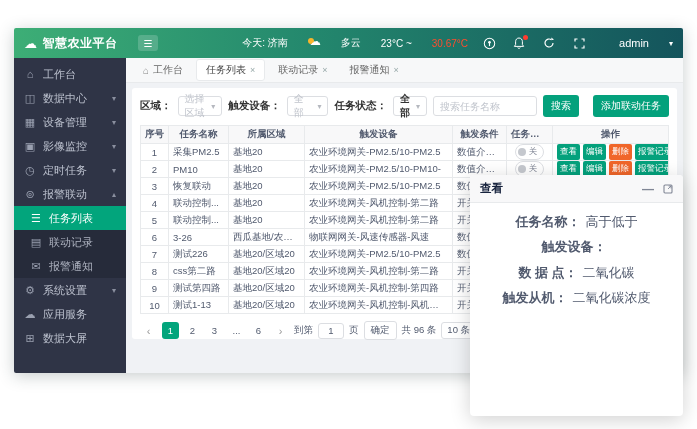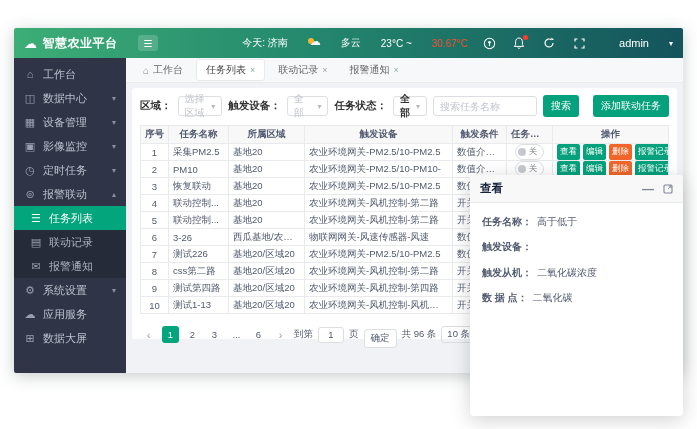--- a/index.html
+++ b/index.html
@@ -84,33 +84,33 @@
             font-family:"Liberation Sans","DejaVu Sans",sans-serif; white-space:nowrap; }
   .op-btn.danger { background:#f0662a; }
 
   
   .pagebar { display:flex; align-items:center; gap:5px; margin-top:7px; font-size:9.5px; color:#515a6e; }
   .pg { min-width:17px; height:17px; border-radius:3px; display:flex; align-items:center; justify-content:center; cursor:pointer; padding:0 3px; }
   .pg.arrow { color:#999; font-size:11px; }
   .pg.active { background:#02a57c; color:#fff; }
   .goto-input { width:26px; height:16px; border:1px solid #dcdee2; border-radius:3px; text-align:center; font-size:9.5px; color:#515a6e; }
   .confirm-btn { border:1px solid #dcdee2; background:#fff; border-radius:3px; font-size:9.5px; color:#515a6e; padding:2px 6px; cursor:pointer;
-                 font-family:"Liberation Sans","DejaVu Sans",sans-serif;margin-top:8px; }
+                 font-family:"Liberation Sans","DejaVu Sans",sans-serif; }
   .psize { border:1px solid #dcdee2; border-radius:3px; height:17px; display:flex; align-items:center; gap:5px; padding:0 5px; cursor:pointer; }
   .stepper { display:flex; flex-direction:column; line-height:4px; font-size:5px; color:#888; }
 
   
   .dialog { position:absolute; left:470px; top:175px; width:213px; height:241px; background:#fff; border-radius:4px;
             box-shadow:0 4px 20px rgba(0,0,0,.18); z-index:50; overflow:hidden; }
   .dlg-head { height:28px; background:#f8f8f9; border-bottom:1px solid #e8eaec; display:flex; align-items:center; padding:0 10px; }
   .dlg-title { font-size:11.5px; color:#17233d; font-weight:bold; }
   .dlg-tools { margin-left:auto; display:flex; align-items:center; gap:9px; color:#808695; }
   .dlg-tools .min { font-size:12px; font-weight:bold; cursor:pointer; line-height:10px; }
   .dlg-fields { padding:6px 12px; }
-  .dlg-row { height:25.5px; display:flex; align-items:center; font-size:10px; color:#515a6e; white-space:nowrap; overflow:hidden; }
+  .dlg-row { height:25.5px; display:flex; align-items:center; font-size:13px; color:#515a6e; white-space:nowrap; overflow:hidden;justify-content:center; }
   .dlg-row .lab { font-weight:bold; color:#515a6e; margin-right:5px; }
   .dlg-row .val { color:#515a6e; }
 </style>
 </head>
 <body>
 
 <div class="page">
   <div class="app">
 
     <div class="topbar">
@@ -528,22 +528,22 @@
     </div>
     <div class="dlg-fields">
         <div class="dlg-row">
           <span class="lab">任务名称：</span>
           <span class="val">高于低于</span>
         </div>
         <div class="dlg-row">
           <span class="lab">触发设备：</span>
         </div>
         <div class="dlg-row">
+          <span class="lab">数 据 点：</span>
+          <span class="val">二氧化碳</span>
+        </div>
+        <div class="dlg-row">
           <span class="lab">触发从机：</span>
           <span class="val">二氧化碳浓度</span>
-        </div>
-        <div class="dlg-row">
-          <span class="lab">数 据 点：</span>
-          <span class="val">二氧化碳</span>
         </div>
       </div>
   </div>
 </div>
 
 </body></html>

